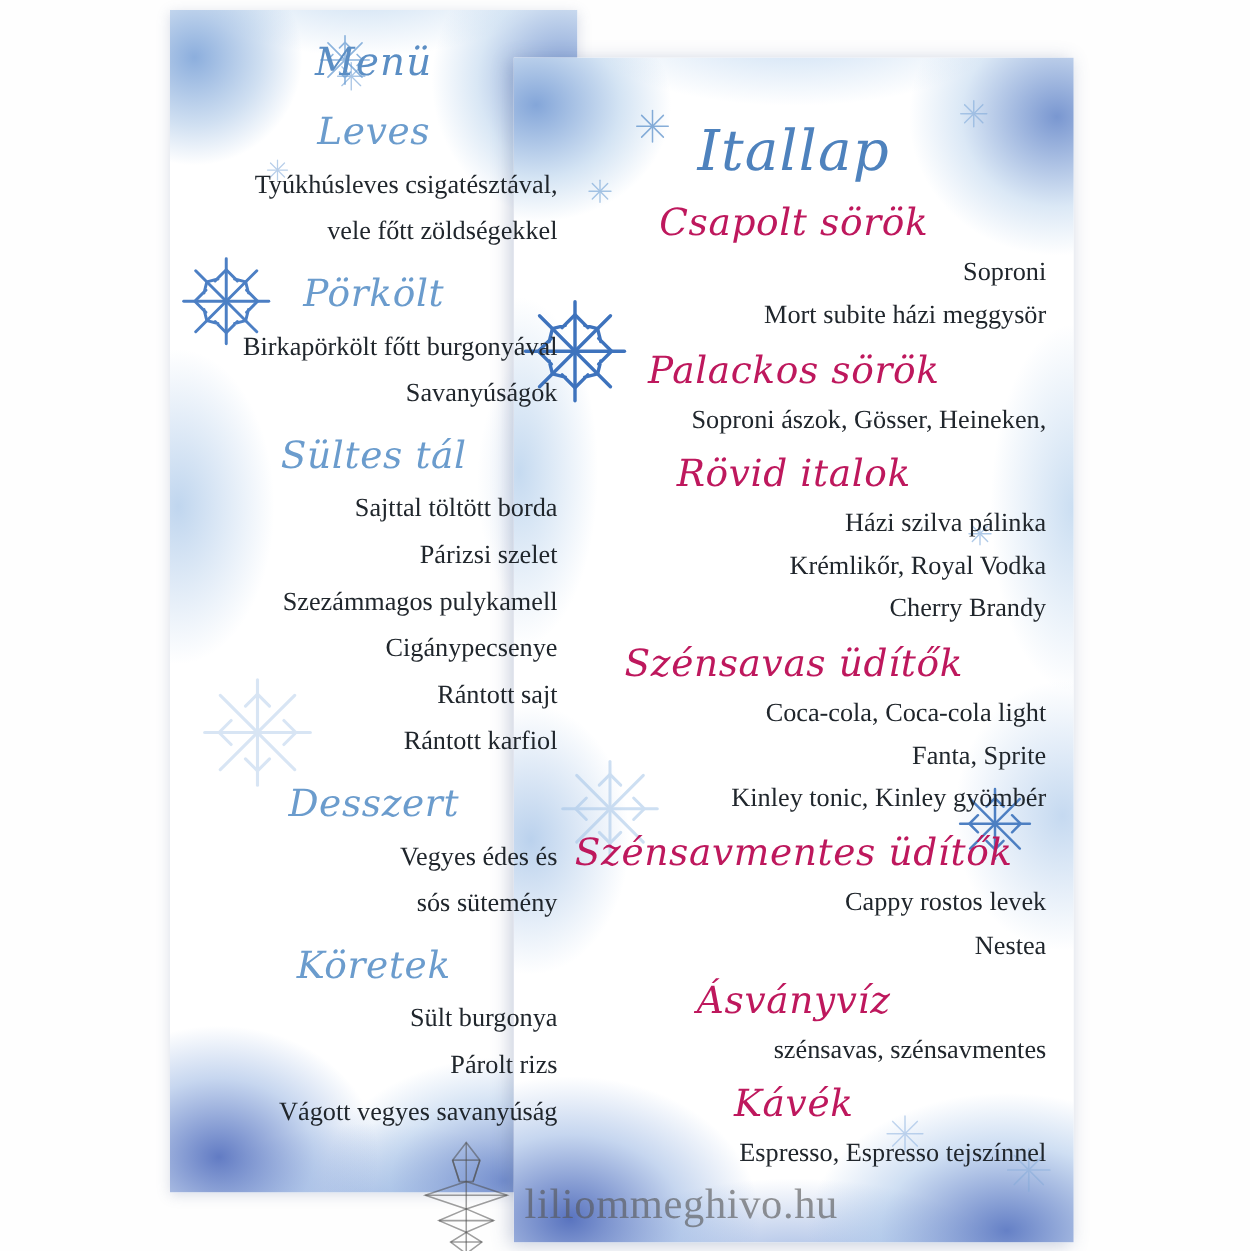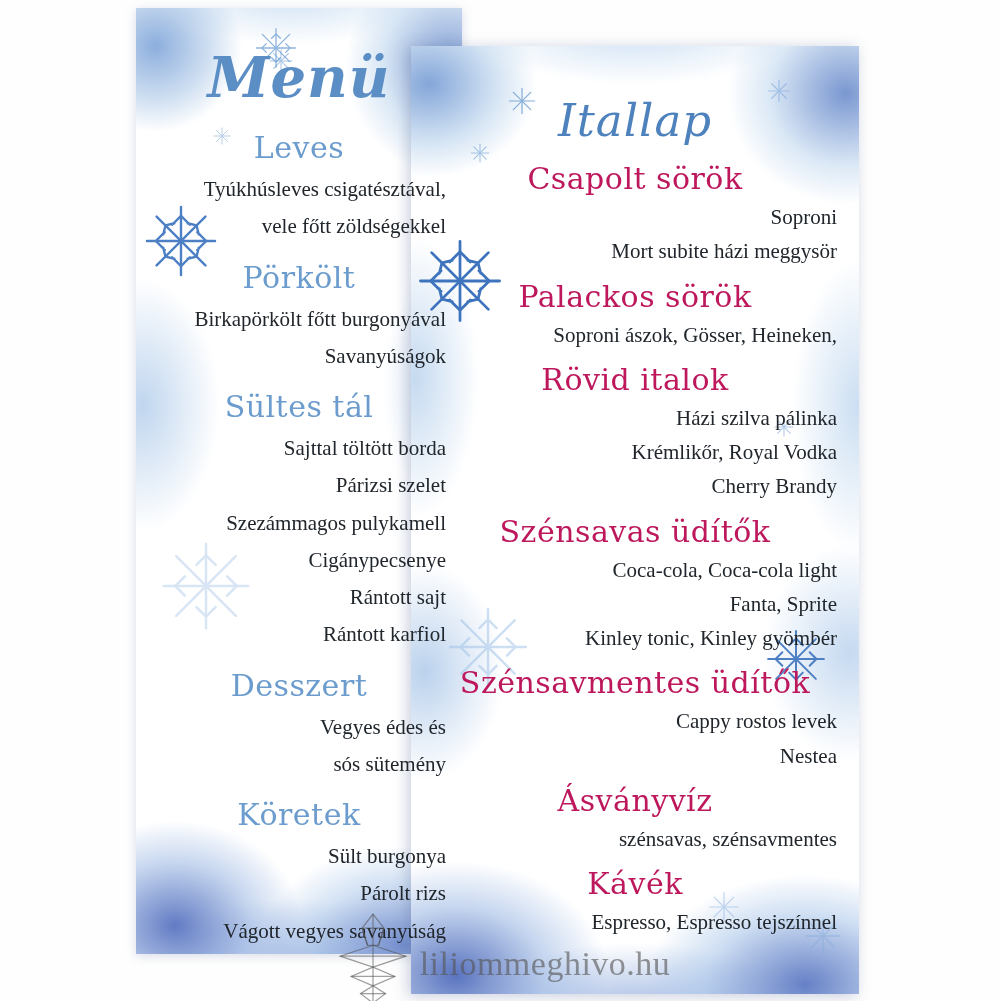--- a/index.html
+++ b/index.html
@@ -75,32 +75,32 @@
 
   
   .card-title {
     font-family: "DejaVu Serif", serif;
     font-style: italic;
     color: #5b8ec4;
     text-align: center;
     letter-spacing: 1px;
   }
   .card-back .card-title {
-    font-size: 56px;
-    margin-top: 36px;
-    font-weight: bold;
+    font-size: 31px;
+    margin-top: 24px;
   }
   .card-front .card-title {
     font-size: 45px;
     margin-top: 48px;
     color: #4e82bd;
   }
 
   .section-head {
     font-family: "DejaVu Serif", serif;
+    font-style: italic;
     color: #6b9ccd;
     text-align: center;
     font-size: 30px;
     letter-spacing: 0.5px;
   }
   .card-front .section-head {
     color: #be185d;
     font-size: 30px;
   }
   .line {

